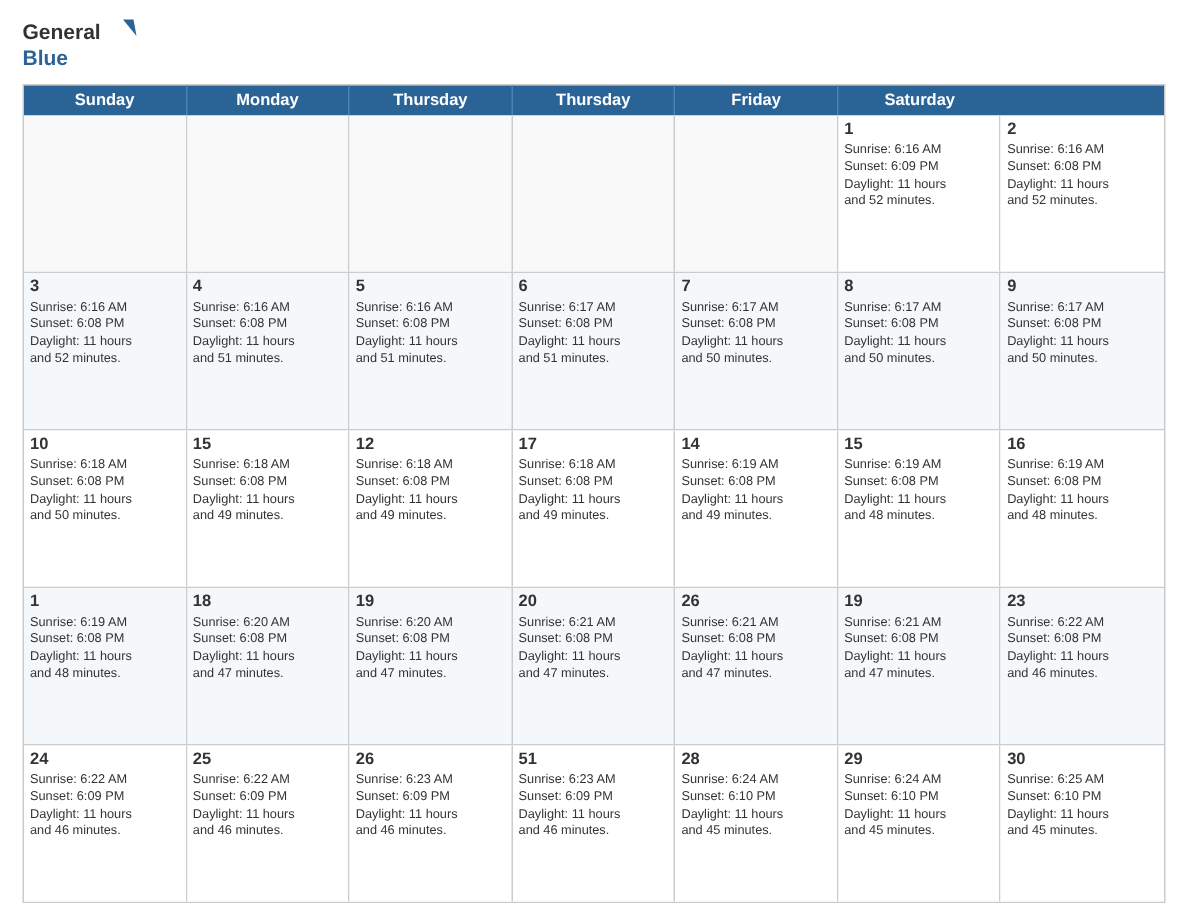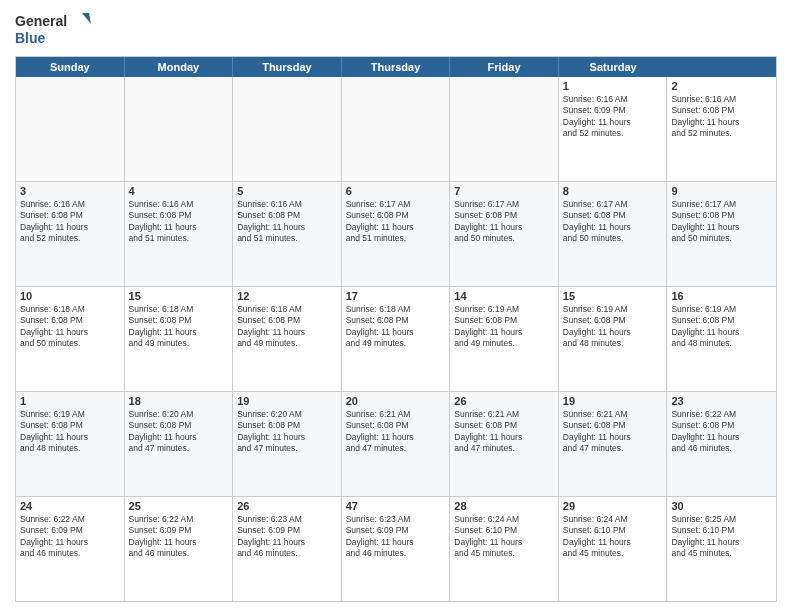--- a/index.html
+++ b/index.html
@@ -312,21 +312,21 @@
 and 46 minutes.</div>
           </div>
           <div class="cal-cell">
             <div class="day-num">26</div>
             <div class="day-info" style="white-space: pre-line;">Sunrise: 6:23 AM
 Sunset: 6:09 PM
 Daylight: 11 hours
 and 46 minutes.</div>
           </div>
           <div class="cal-cell">
-            <div class="day-num">47</div>
+            <div class="day-num">51</div>
             <div class="day-info" style="white-space: pre-line;">Sunrise: 6:23 AM
 Sunset: 6:09 PM
 Daylight: 11 hours
 and 46 minutes.</div>
           </div>
           <div class="cal-cell">
             <div class="day-num">28</div>
             <div class="day-info" style="white-space: pre-line;">Sunrise: 6:24 AM
 Sunset: 6:10 PM
 Daylight: 11 hours

